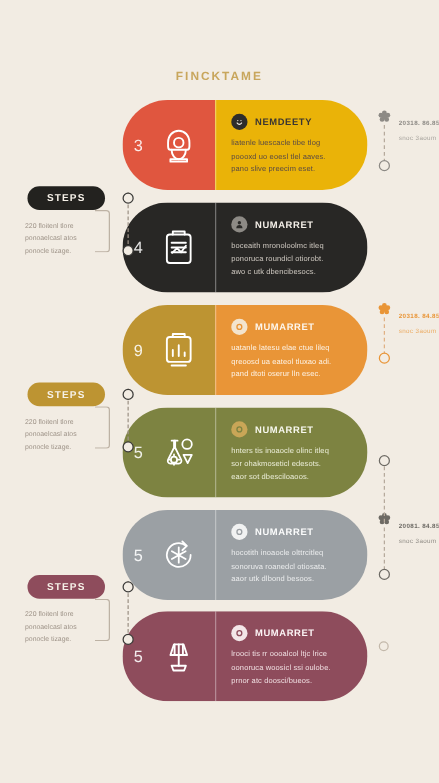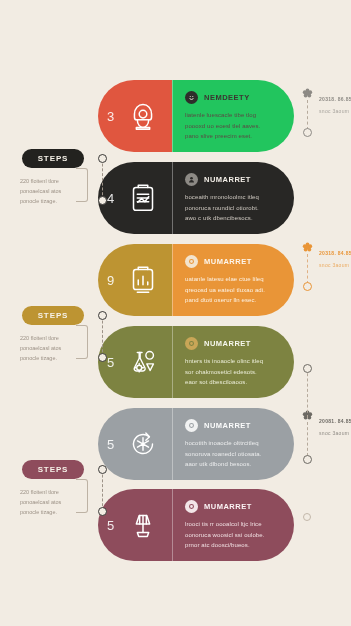--- a/index.html
+++ b/index.html
@@ -209,34 +209,35 @@
     box-sizing: border-box;
     border: 1px solid #c3b8aa;
     background: transparent;
   }
 </style>
 </head>
 <body style="background: rgb(242, 236, 227);">
 
 <div id="canvas" style="background: rgb(242, 236, 227);">
 
+  <div class="title" style="color: rgb(200, 166, 92);">FINCKTAME</div>
 
   <div class="row" id="row0" style="top:80px">
     <div class="half-left" style="background: rgb(224, 86, 63);">
       <span class="row-num">3</span>
       <span class="row-icon">
         <svg viewBox="0 0 40 40" fill="none" stroke="#fff" stroke-width="1.6" stroke-linecap="round" stroke-linejoin="round">
           <path d="M11 18c0-6 4-10 9-10s9 4 9 10v3c0 2-1 3-2 3h-14c-1 0-2-1-2-3z"></path>
           <path d="M14 24c0 5 3 8 6 8s6-3 6-8"></path>
           <circle cx="20" cy="18" r="4"></circle>
           <path d="M13 32h14v2H13z"></path>
         </svg>
       </span>
     </div>
-    <div class="half-right" style="background: #22c55e; color: rgb(90, 74, 68);">
+    <div class="half-right" style="background: #eab308; color: rgb(90, 74, 68);">
       <div class="rhead">
         <span class="rbadge" style="background: rgb(46, 45, 43);">
           <svg viewBox="0 0 12 12" fill="none" stroke="#f2ece3" stroke-width="1.3" stroke-linecap="round">
             <circle cx="4.3" cy="4.6" r="0.7" fill="#f2ece3" stroke="none"></circle>
             <circle cx="7.7" cy="4.6" r="0.7" fill="#f2ece3" stroke="none"></circle>
             <path d="M3.6 7.2c.7 1 1.6 1.4 2.4 1.4s1.7-.4 2.4-1.4"></path>
           </svg>
         </span>
         <span class="rtitle" style="color: rgb(59, 54, 50);">NEMDEETY</span>
       </div>

